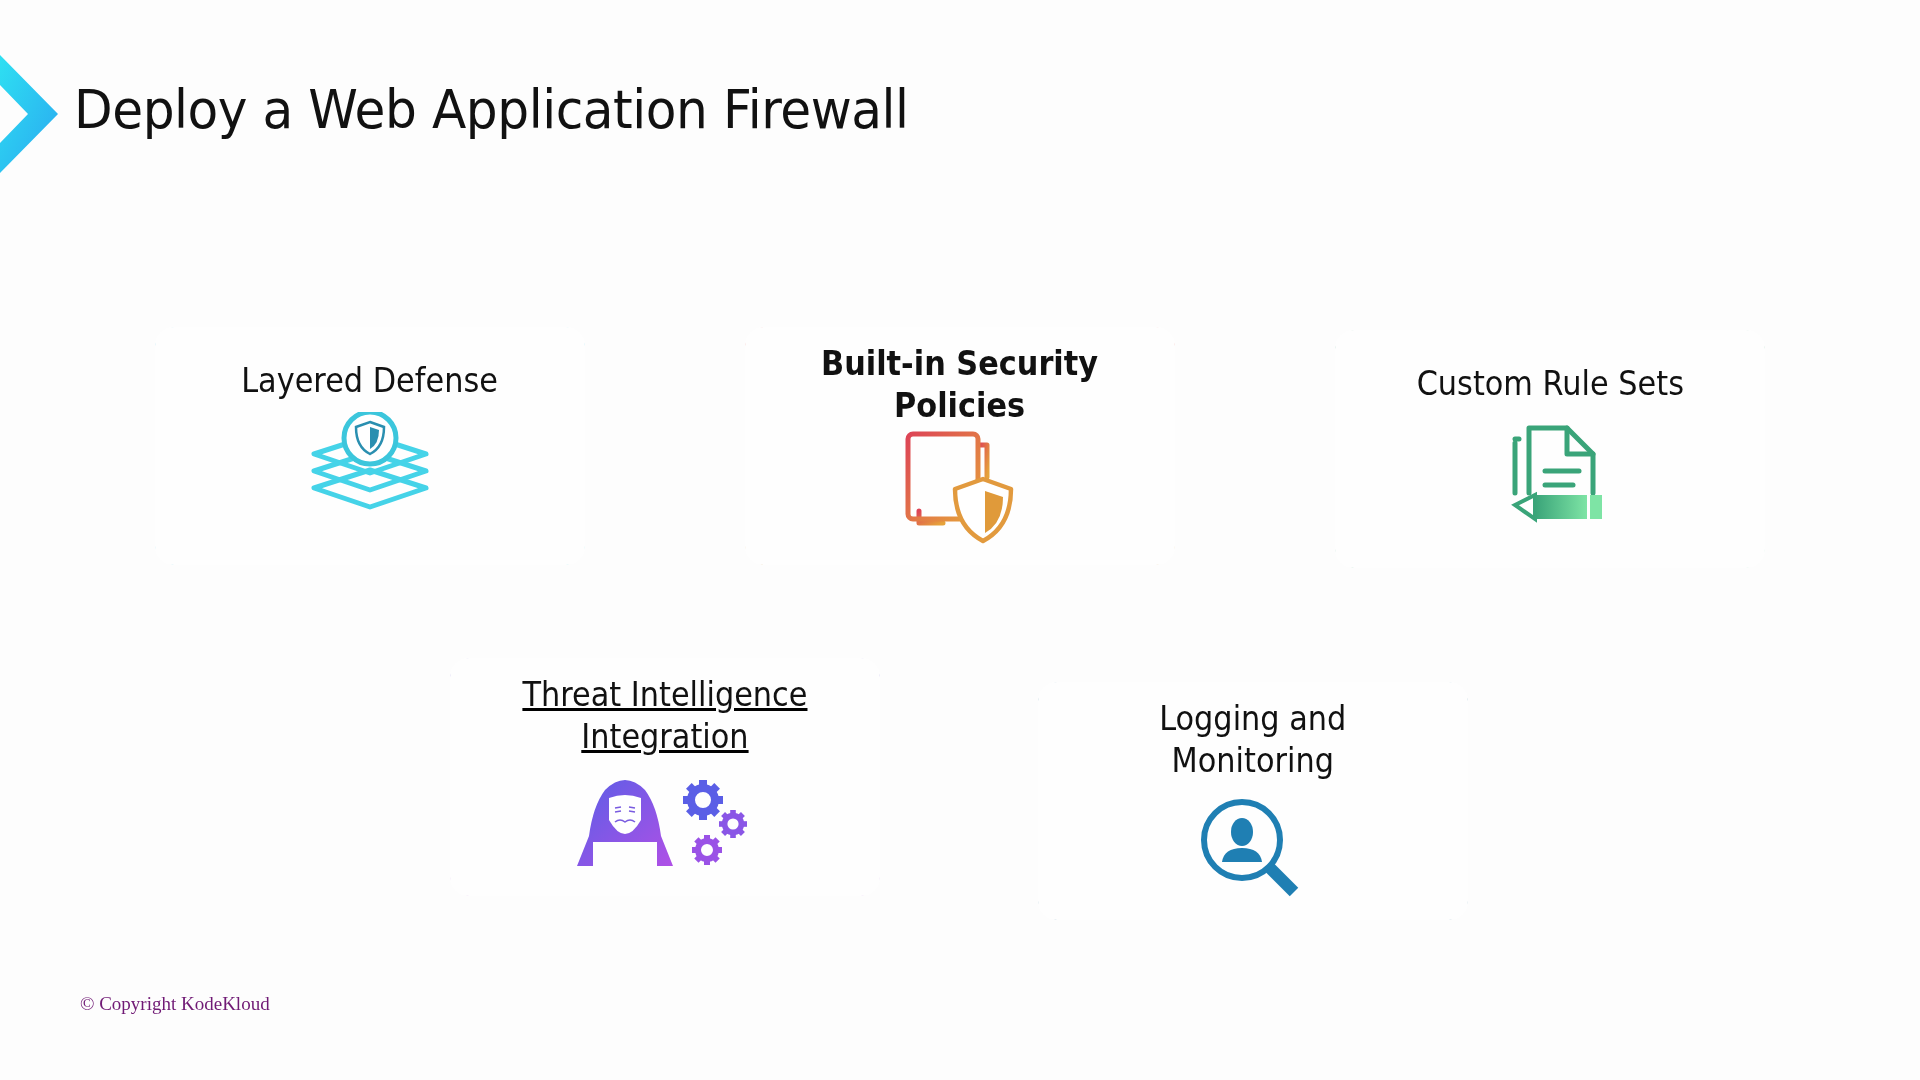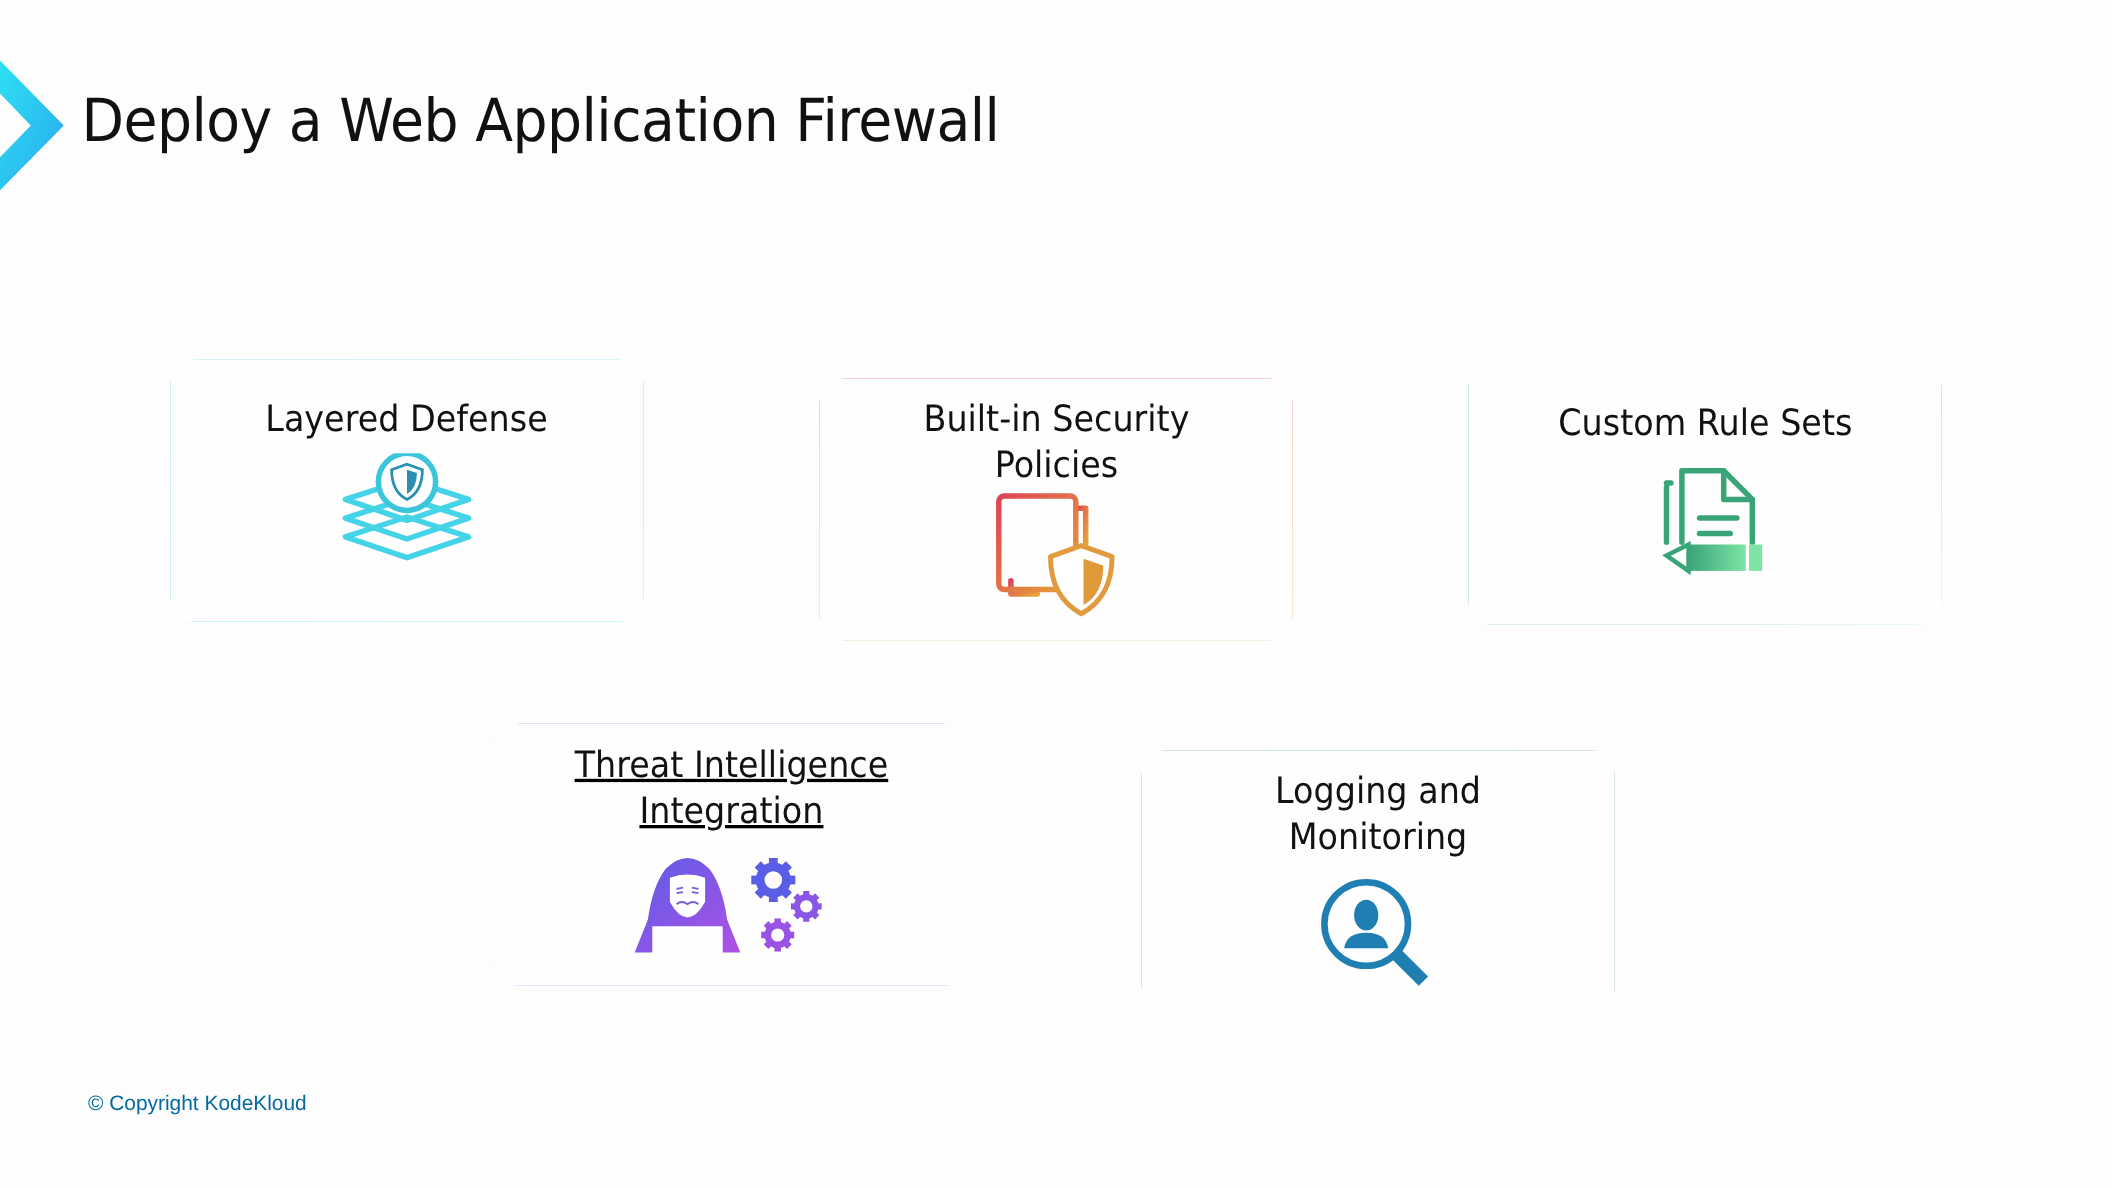--- a/index.html
+++ b/index.html
@@ -27,28 +27,28 @@
     font-size:33px; color:#111; text-align:center; line-height:42px;
     font-family:"DejaVu Sans", sans-serif;
     transform:scaleX(0.92);
     white-space:pre-line;
   }
   .card-title.one { margin-top:33px; }
   .card-title.two { margin-top:16px; }
   .card-icon { margin-top:10px; }
 
   #c1 { left:155px; top:327px; background:linear-gradient(135deg,#3bb6de,#4fdbe8); }
-  #c2 { left:745px; top:344px; background:linear-gradient(180deg,#e0565a,#e59e3a 60%,#d8a758); }
+  #c2 { left:745px; top:327px; background:linear-gradient(180deg,#e0565a,#e59e3a 60%,#d8a758);font-weight:bold; }
   #c3 { left:1335px; top:330px; background:linear-gradient(135deg,#3e9e7b,#57b38a 70%,#9be9c0); }
   #c4 { left:450px; top:658px; background:linear-gradient(180deg,#6a63d3,#9156e0 50%,#c080e3);text-decoration:underline; }
   #c5 { left:1038px; top:658px; background:#1e6f96;margin-top:24px; }
 
   .copyright {
-    position:absolute; left:80px; top:993px; font-size:19px; color:#0369a1;
-    font-family:Liberation Sans, sans-serif;
+    position:absolute; left:80px; top:993px; font-size:19px; color:#701a75;
+    font-family:Liberation Serif, serif;
   }
 </style>
 </head>
 <body>
 
 <svg class="chevron" viewBox="0 0 58 118">
   <defs>
     <linearGradient id="chevG" x1="0" y1="0" x2="1" y2="1">
       <stop offset="0" stop-color="#2ee0f2"></stop>
       <stop offset="1" stop-color="#2aa8f0"></stop>

